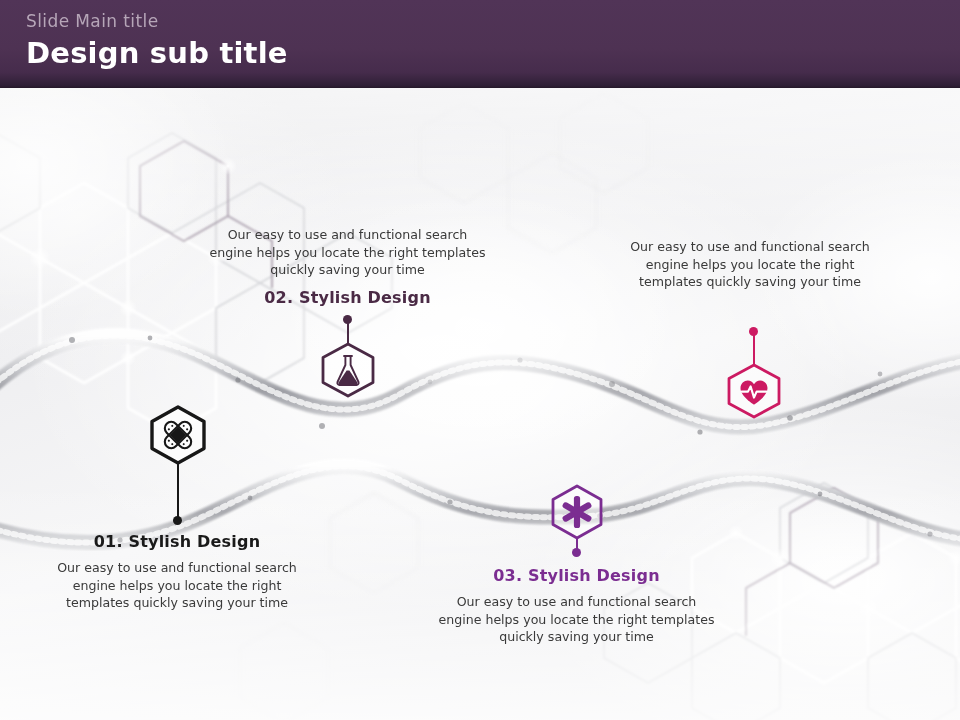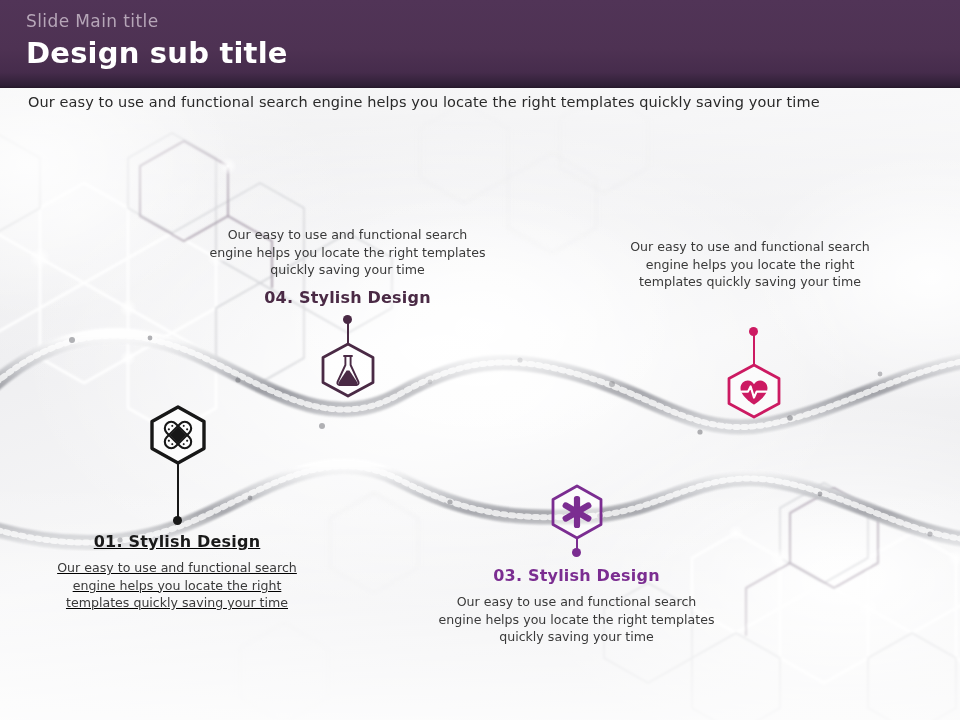--- a/index.html
+++ b/index.html
@@ -269,23 +269,22 @@
                 radial-gradient(ellipse 260px 180px at 97% 30%, rgba(255,255,255,.9) 0%, rgba(255,255,255,0) 70%),
                 radial-gradient(ellipse 300px 220px at 3% 12%, rgba(255,255,255,.8) 0%, rgba(255,255,255,0) 70%),
                 linear-gradient(180deg, rgba(255,255,255,.55) 0%, rgba(255,255,255,0) 22%, rgba(255,255,255,0) 62%, rgba(255,255,255,.82) 100%);
               pointer-events:none;"></div>
 
   <div class="header">
     <div class="header-main-title">Slide Main title</div>
     <div class="header-sub-title">Design sub title</div>
   </div>
 
-  <div class="lead">Our easy to use and functional search engine helps you locate the right templates quickly saving your time</div>
-
-  <div class="callout" style="left:52px; top:532px; width:250px;text-decoration:underline;">
+
+  <div class="callout" style="left:52px; top:532px; width:250px;">
     <div class="callout-title align-center" style="color:#1a1a1a;">01. Stylish Design</div>
     <div class="callout-body align-center" style="margin-top:8px;">
       <div>Our easy to use and functional search</div>
       <div>engine helps you locate the right</div>
       <div>templates quickly saving your time</div>
     </div>
   </div>
 
   <div class="stem" style="left:177px; top:462px; height:58px; background:#171717;"></div>
   <div class="stem-dot" style="left:173px; top:516px; background:#171717;"></div>
@@ -310,21 +309,21 @@
       <rect x="-5.6" y="-5.6" width="11.2" height="11.2" transform="rotate(45)" fill="#171717"></rect>
     </g>
   </svg>
 
   <div class="callout" style="left:205px; top:226px; width:285px;">
     <div class="callout-body align-center">
       <div>Our easy to use and functional search</div>
       <div>engine helps you locate the right templates</div>
       <div>quickly saving your time</div>
     </div>
-    <div class="callout-title align-center" style="color:#4a2a45; margin-top:9px;">04. Stylish Design</div>
+    <div class="callout-title align-center" style="color:#4a2a45; margin-top:9px;">02. Stylish Design</div>
   </div>
 
   <div class="stem-dot" style="left:343px; top:315px; background:#4a2a45;"></div>
   <div class="stem" style="left:347px; top:322px; height:22px; background:#4a2a45;"></div>
 
   <svg class="hexsvg" style="left:317px; top:342px;" width="62" height="56" viewBox="0 0 62 56">
     <polygon points="31,2 56,15.5 56,40.5 31,54 6,40.5 6,15.5" fill="rgba(255,255,255,.55)" stroke="#4a2a45" stroke-width="2.8" stroke-linejoin="round"></polygon>
     <g stroke="#4a2a45" stroke-width="1.9" fill="none" stroke-linejoin="round" stroke-linecap="round">
       <path d="M27,14 L35,14"></path>
       <path d="M28.4,14 L28.4,23 L20.5,40 A2.2,2.2 0 0 0 22.5,43 L39.5,43 A2.2,2.2 0 0 0 41.5,40 L33.6,23 L33.6,14"></path>

